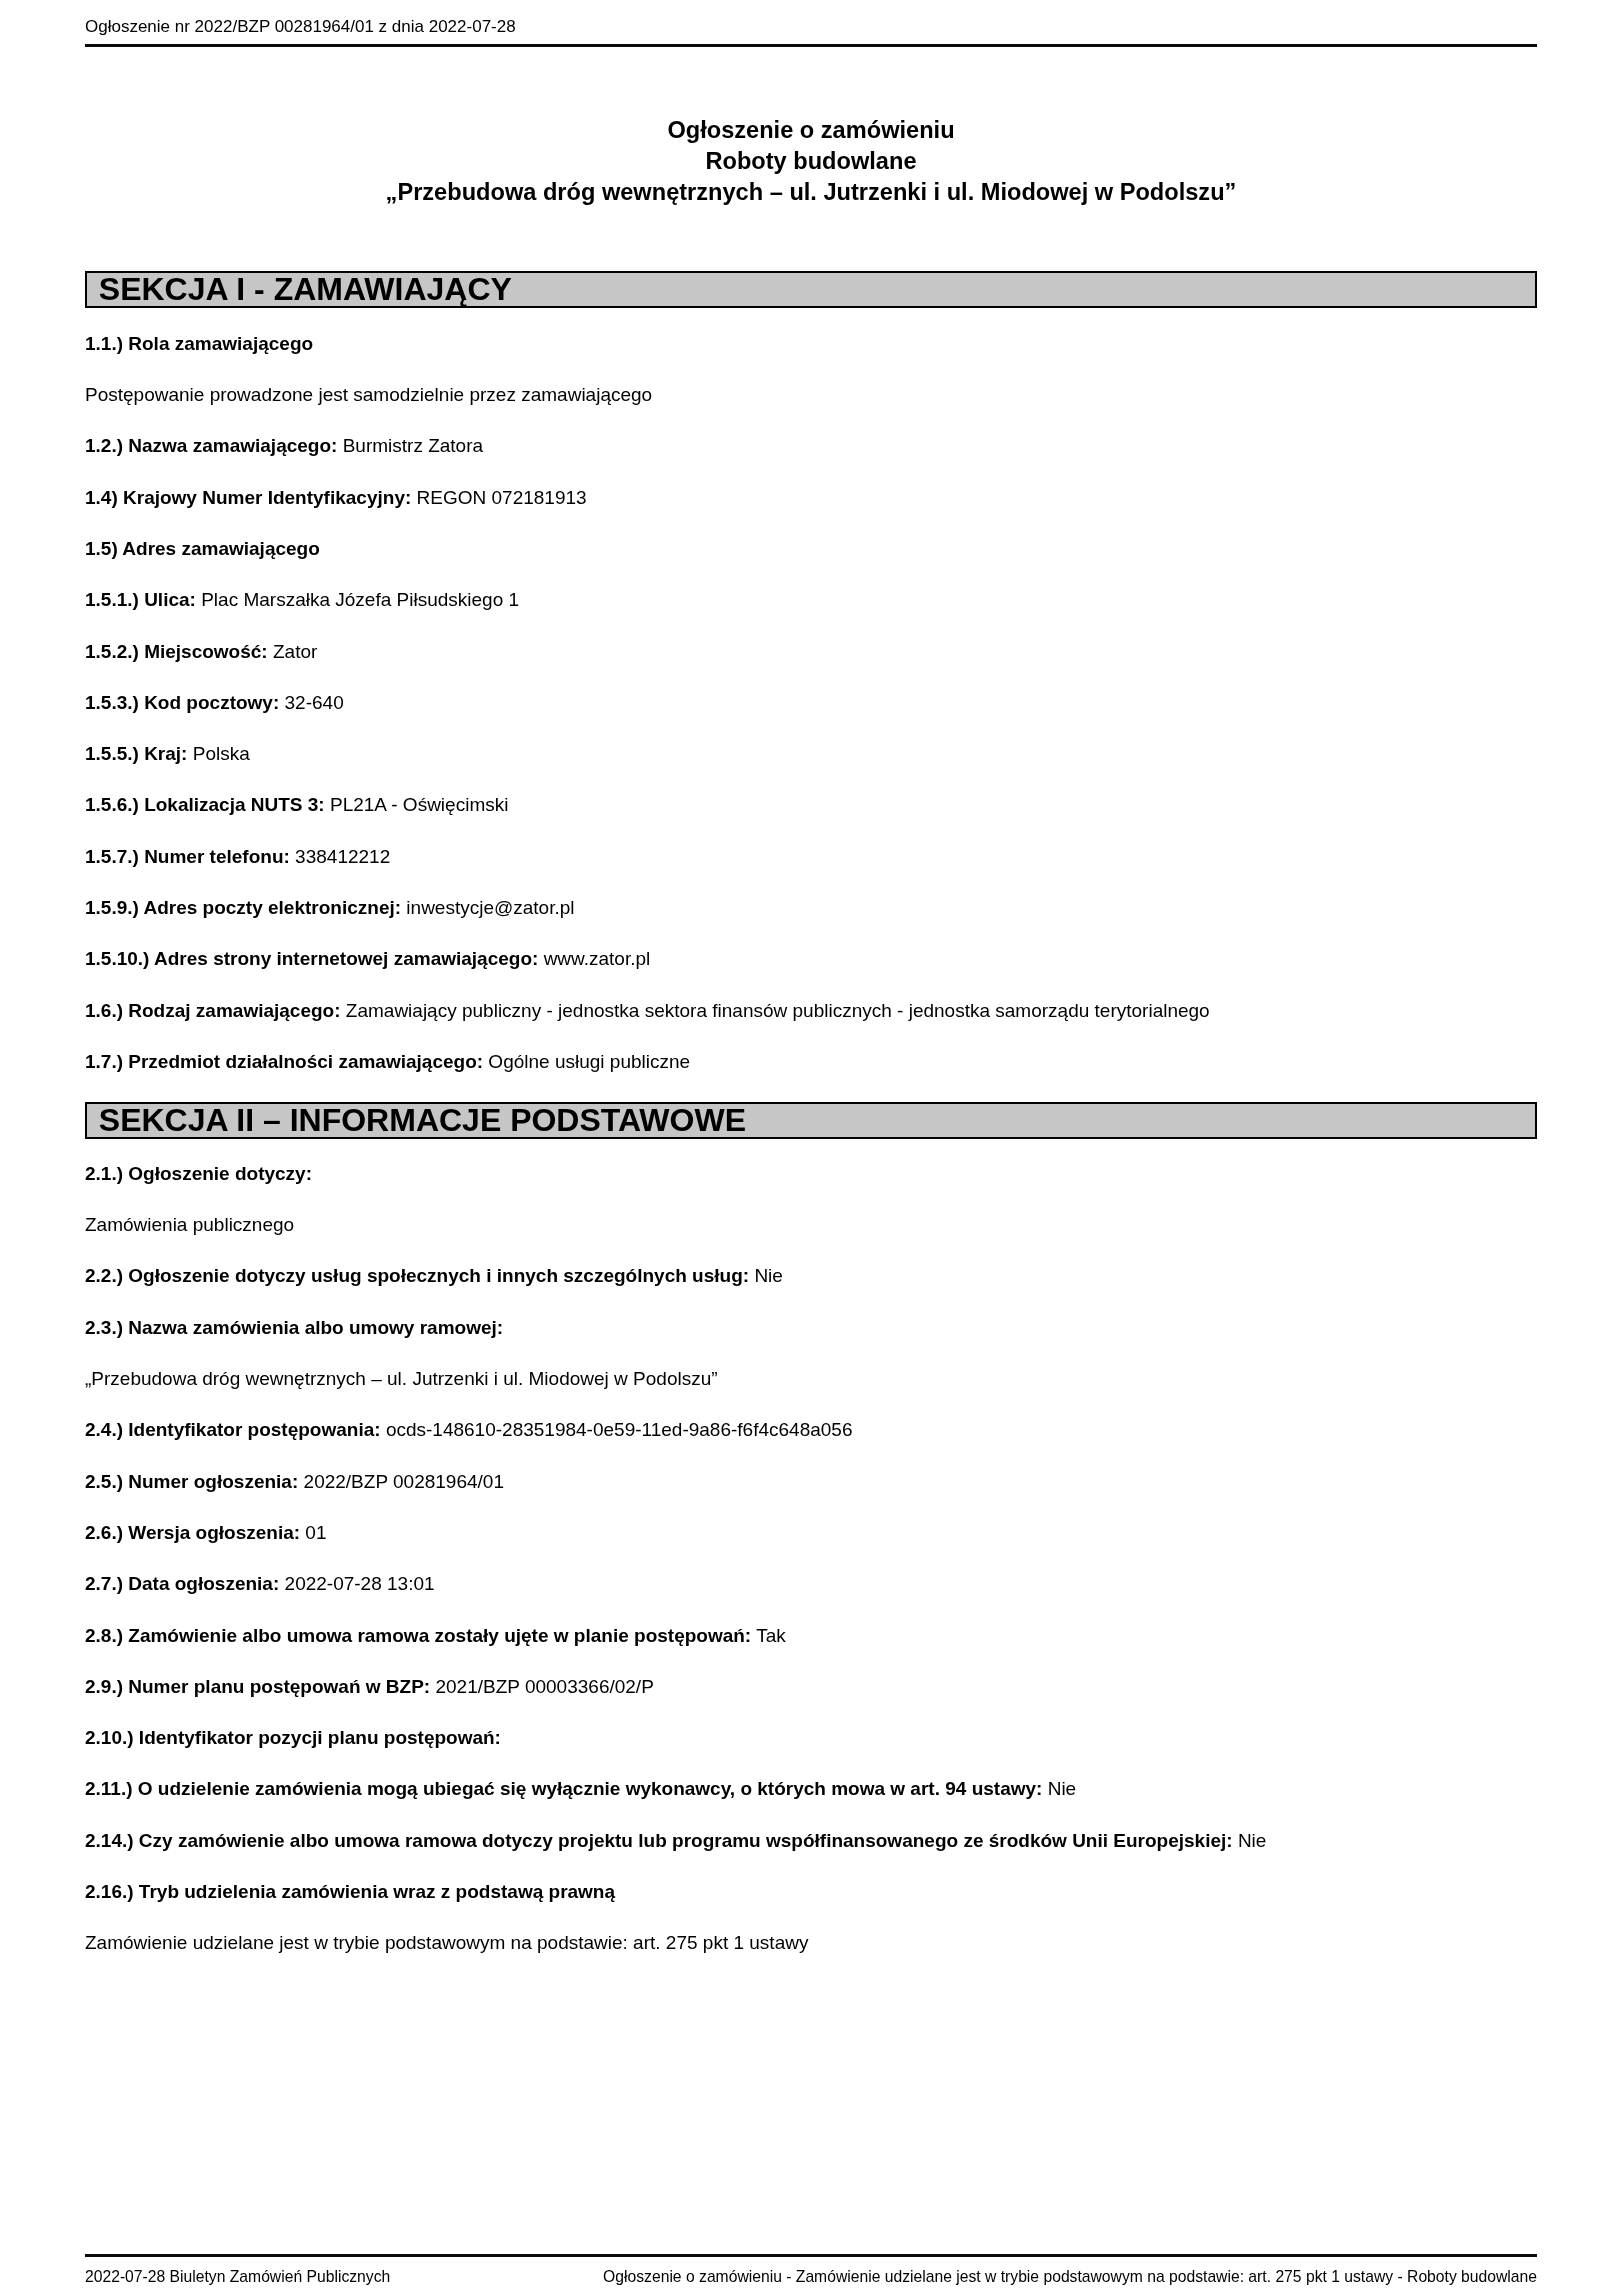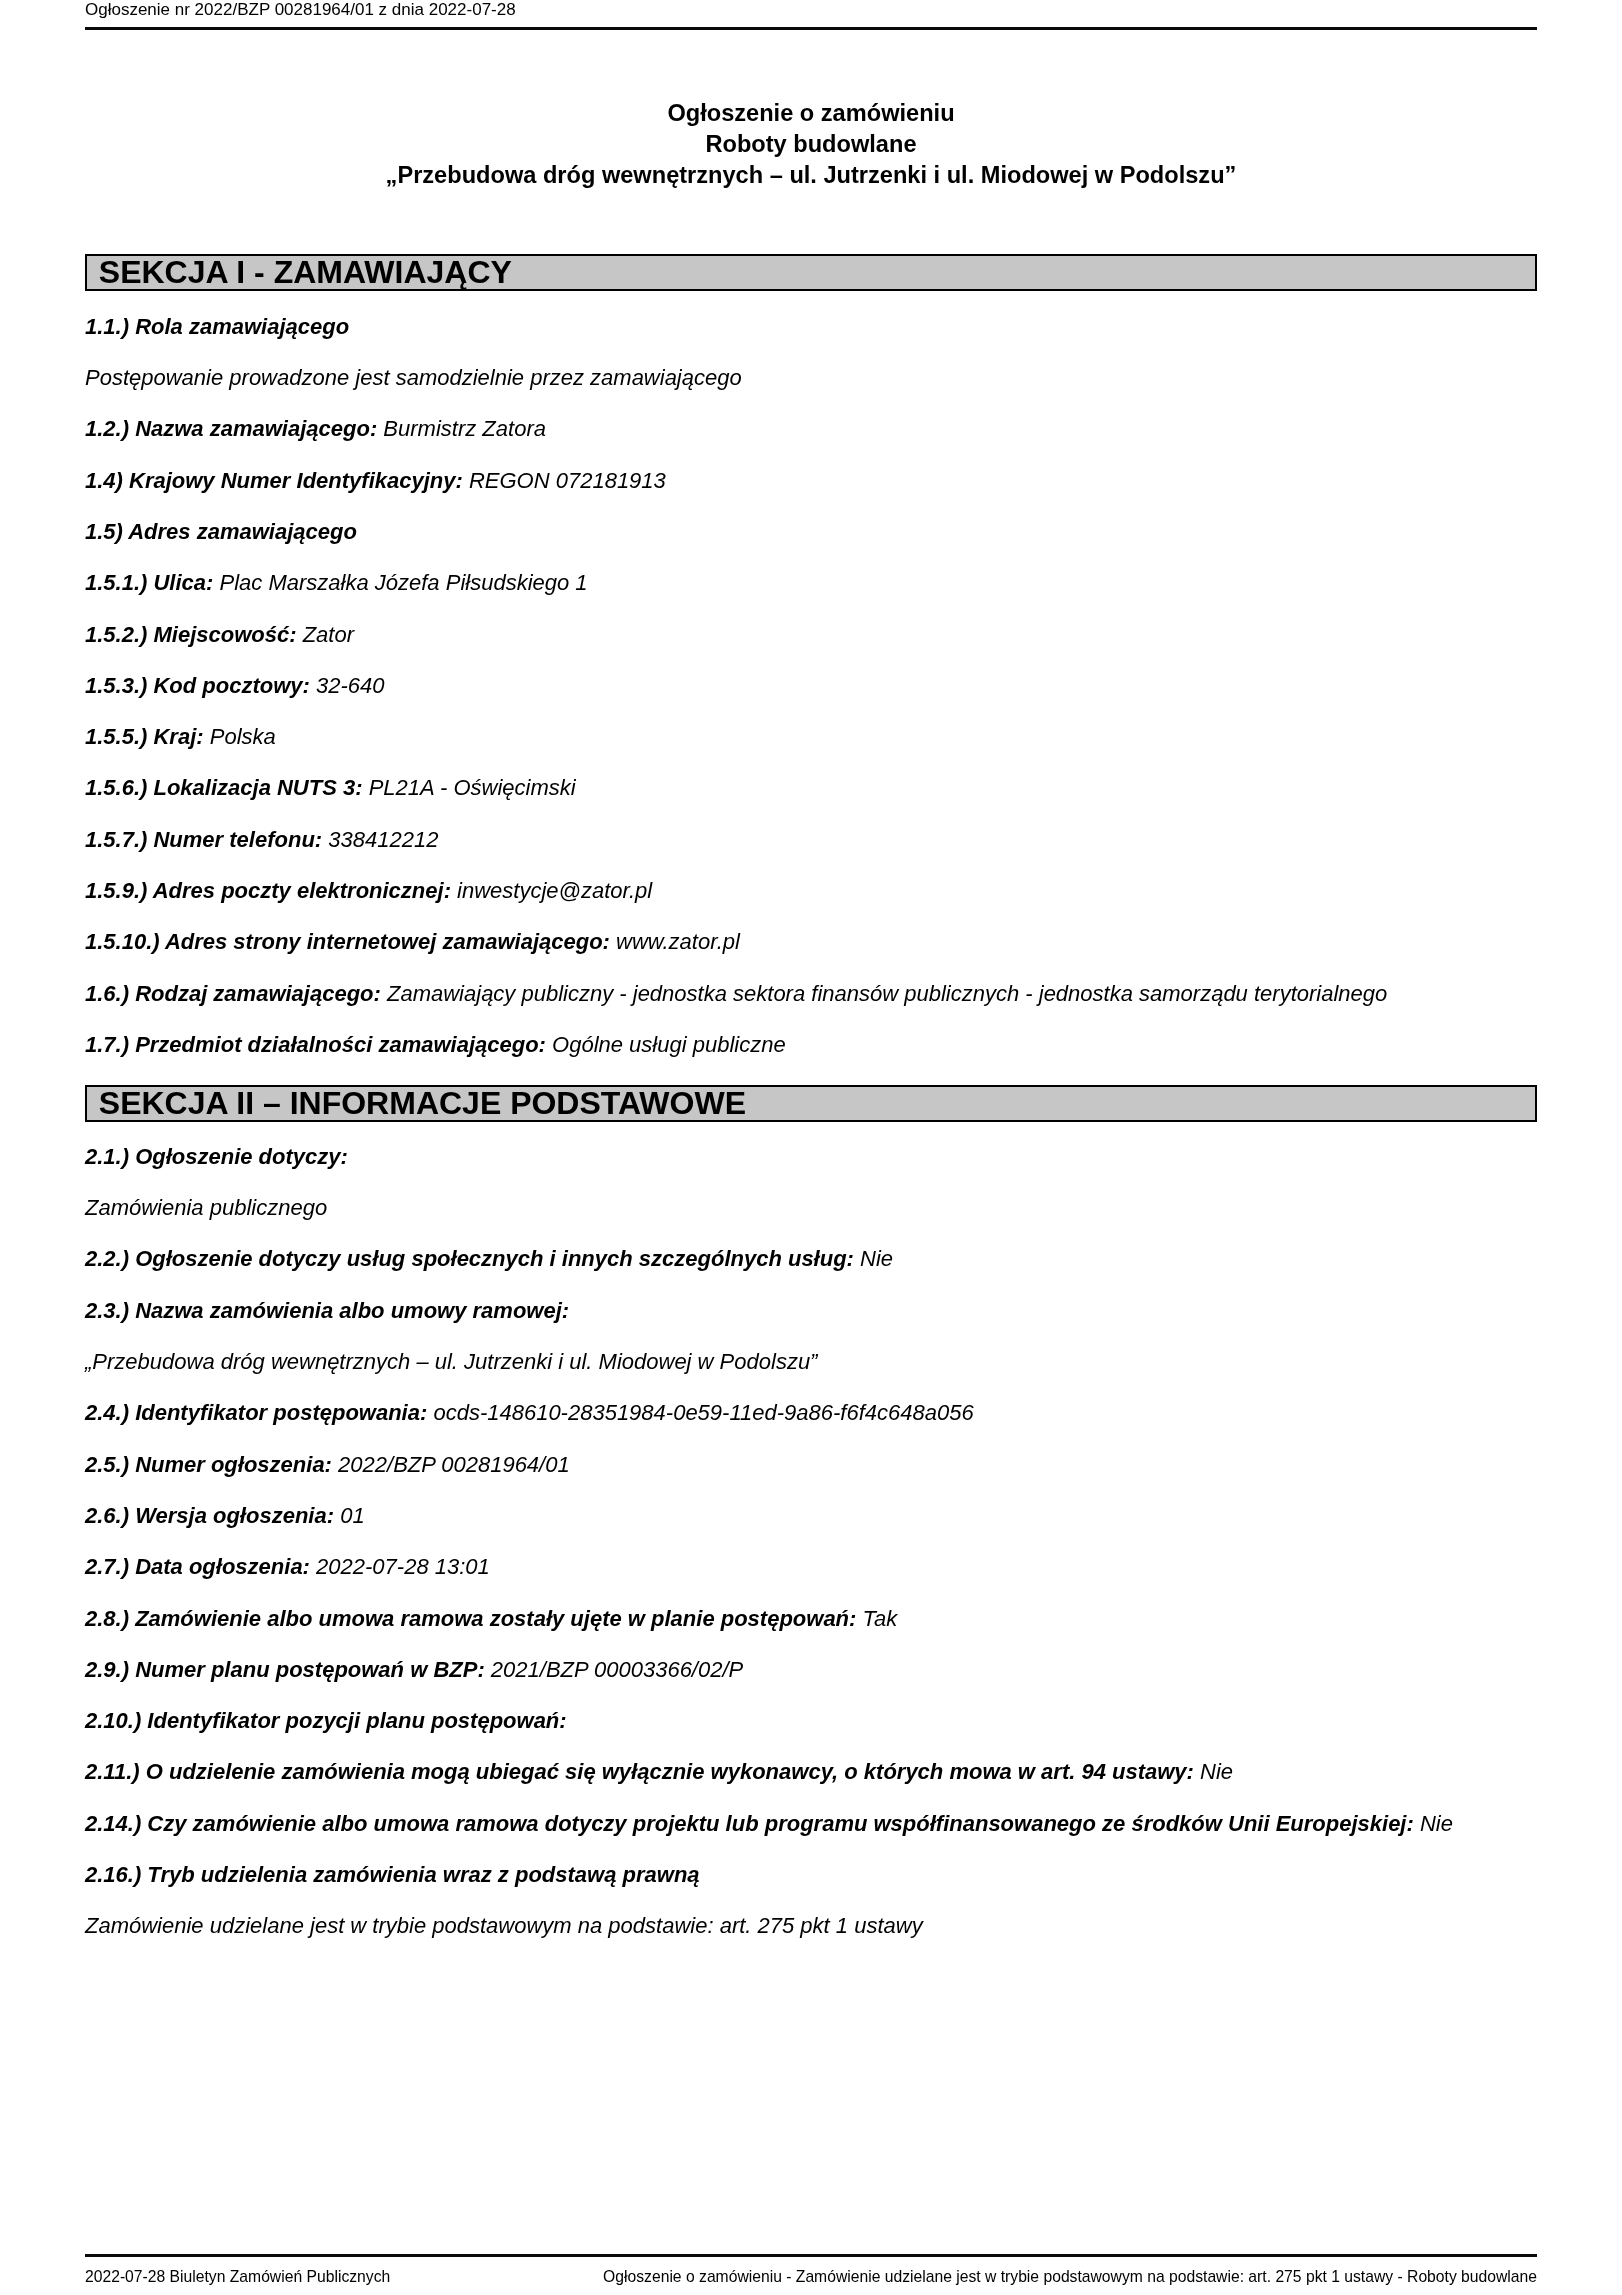--- a/index.html
+++ b/index.html
@@ -13,21 +13,21 @@
     position: relative;
     overflow: hidden;
   }
   .page {
     width: 100%;
     height: 100%;
     padding: 0 85px;
     position: relative;
   }
   .doc-header {
-    padding-top: 0;
+    padding-top: 17px;
     padding-bottom: 7.9px;
     border-bottom: 3.3px solid #0a0a0a;
     font-size: 17px;
     line-height: 19.6px;
   }
   .title-block {
     margin-top: 68px;
     margin-bottom: 63px;
     text-align: center;
     font-weight: bold;
@@ -39,23 +39,22 @@
     margin-bottom: 11.8px;
     background: var(--bar-bg, #c6c6c6);
     border: 2px solid #000000;
     font-weight: bold;
     font-size: 32px;
     line-height: 29px;
     padding: 2px 11.8px;
   }
   .block {
     margin: 18.3px 0 0 0;
-    font-size: 22px;
+    font-size: 19px;
     line-height: 33px;
-    font-style: italic;
   }
   .block b { font-weight: bold; }
   .doc-footer {
     position: absolute;
     left: 85px;
     right: 85px;
     bottom: 9.2px;
     border-top: 3.3px solid #0a0a0a;
     padding-top: 11px;
     display: flex;

